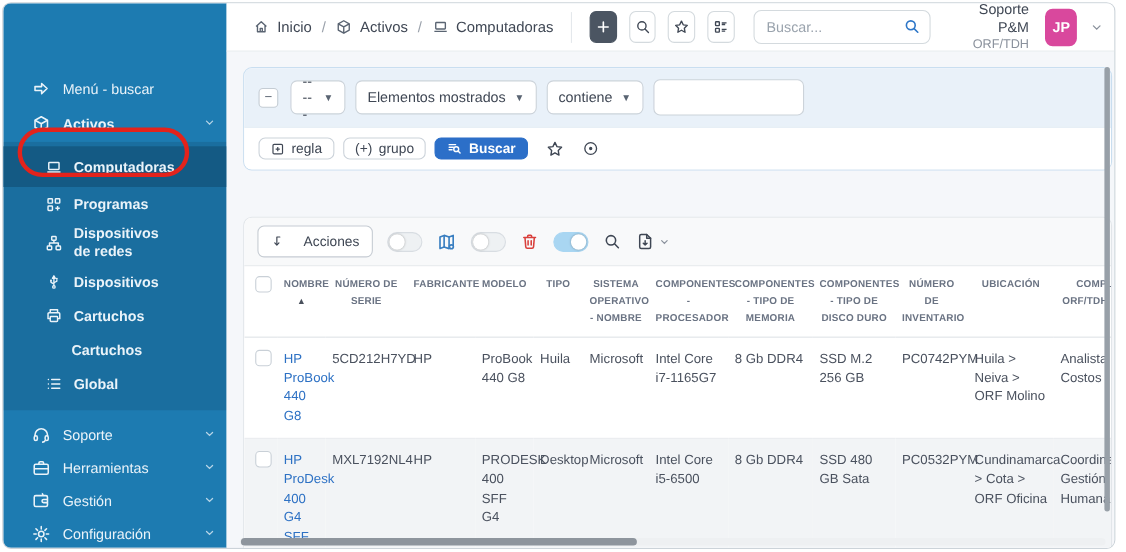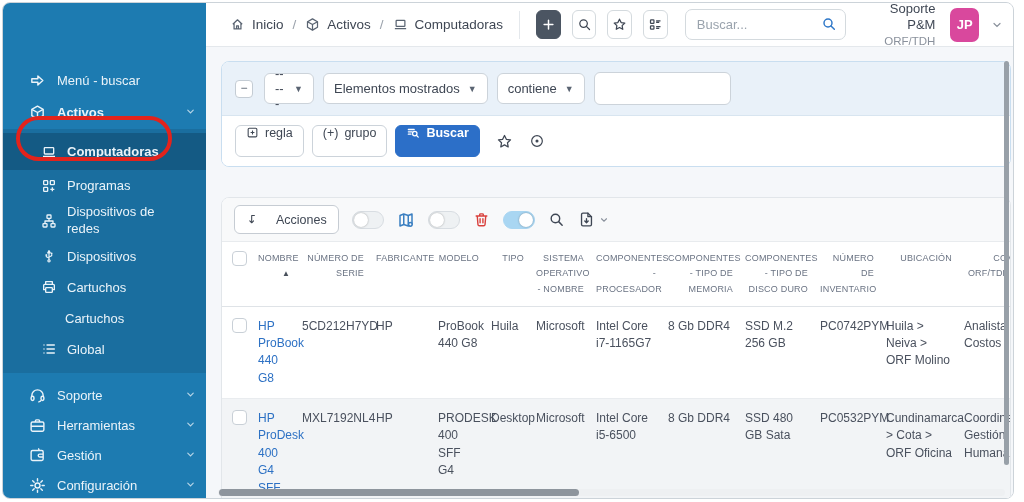--- a/index.html
+++ b/index.html
@@ -7,21 +7,21 @@
   .window { position:relative; width:1024px; height:502px; background:#fff; overflow:hidden; }
   .frame { position:absolute; left:2px; top:2px; width:1012px; height:497px; border:1px solid #ccd3d9; border-radius:8px; overflow:hidden; background:#f5f7fa; }
 
   
   .sidebar { position:absolute; left:0; top:0; width:203px; height:100%; background:#1d7bb1; color:#eaf3f9; }
   .side-item { display:flex; align-items:center; gap:11px; padding:0 10px 0 26px; height:30px; font-size:13px; font-weight:500; cursor:pointer; }
   .side-item .chev { margin-left:auto; opacity:.75; }
   .side-top { margin-top:62px; }
   .side-section-head { height:34px; font-weight:600; }
   .submenu { background:rgba(0,0,0,.10); padding:4px 0 8px 0; }
-  .sub-item { display:flex; align-items:center; gap:10px; padding:0 10px 0 38px; min-height:31px; font-size:13px; font-weight:400; cursor:pointer; }
+  .sub-item { display:flex; align-items:center; gap:10px; padding:0 10px 0 38px; min-height:31px; font-size:13px; font-weight:700; cursor:pointer; }
   .sub-item.active { background:#145a84; font-weight:700; height:37px; }
   .sub-item.twolines { padding-top:3px; padding-bottom:3px; line-height:1.3; }
   .sub-item.noicon { padding-left:62px; }
   .ic { flex:0 0 auto; display:inline-flex; }
   .ic svg { display:block; }
   .red-oval { position:absolute; left:13px; top:113px; width:156px; height:45px; border:4px solid #e3231c; border-radius:26px; pointer-events:none; z-index:30; }
 
   
   .topbar { position:absolute; left:203px; top:0; right:0; height:44px; background:#fff; border-bottom:1px solid #e4e8ec; display:flex; align-items:center; padding:0 10px 0 24px; gap:6px; }
   .crumb { display:flex; align-items:center; gap:7px; color:#3f4754; font-size:13.5px; }
@@ -44,41 +44,41 @@
   
   .content { position:absolute; left:203px; top:44px; right:0; bottom:0; background:#f5f7fa; }
 
   .filter-card { position:absolute; left:15px; top:14px; width:790px; border:1px solid #c9def0; border-radius:8px; overflow:hidden; background:#fff; }
   .filter-blue { background:#e9f1f9; padding:10px 13px; display:flex; align-items:center; gap:9px; }
   .collapse-btn { width:18px; height:18px; border:1px solid #c4ccd4; border-radius:4px; background:#fff; color:#5a6472; font-size:12px; line-height:15px; text-align:center; cursor:pointer; margin-right:2px; }
   .dd { height:31px; background:#fff; border:1px solid #ccd3da; border-radius:6px; display:flex; align-items:center; gap:8px; padding:0 10px; font-size:13px; color:#3f4754; cursor:pointer; }
   .dd .caret { font-size:9px; color:#5a6472; }
   .filter-input { width:137px; height:33px; border:1px solid #ccd3da; border-radius:6px; background:#fff; padding:0 8px; font-size:13px; font-family:inherit; color:#3f4754; }
   .filter-white { background:#fff; border-top:1px solid #d8e5f0; padding:9px 13px; display:flex; align-items:center; gap:8px; }
-  .f-btn { height:32px; background:#fff; border:1px solid #ccd3da; border-radius:6px; display:flex; align-items:flex-start; gap:6px; padding:0 10px; font-size:12.5px; color:#3f4754; cursor:pointer; }
+  .f-btn { height:20px; background:#fff; border:1px solid #ccd3da; border-radius:6px; display:flex; align-items:center; gap:6px; padding:0 10px; font-size:12.5px; color:#3f4754; cursor:pointer; }
   .f-btn.primary { background:#2c6fc8; border-color:#2c6fc8; color:#fff; font-weight:600; }
   .f-icon-btn { color:#3f4754; margin-left:8px; cursor:pointer; display:inline-flex; }
 
   .table-card { position:absolute; left:15px; top:150px; width:790px; border:1px solid #e2e6ea; border-radius:8px; background:#fff; overflow:hidden; }
   .tc-toolbar { background:#f8f9fa; border-bottom:1px solid #e8ebee; padding:7px 12px; display:flex; align-items:center; gap:13px; }
   .actions-btn { height:29px; background:#fff; border:1px solid #c6ccd3; border-radius:6px; display:flex; align-items:center; gap:17px; padding:0 11px; font-size:12.5px; color:#3f4754; cursor:pointer; }
   .toggle { width:32px; height:18px; border-radius:9px; background:#eef1f3; border:1px solid #d8dde2; position:relative; cursor:pointer; }
   .toggle .knob { position:absolute; top:1px; left:1px; width:14px; height:14px; border-radius:50%; background:#fff; box-shadow:0 0 2px rgba(0,0,0,.35); }
   .toggle.on { background:#a9d6f2; border-color:#a9d6f2; }
   .toggle.on .knob { left:auto; right:1px; }
   .tool-ic { display:inline-flex; cursor:pointer; }
   .tool-ic.blue { color:#3a7fc1; }
   .tool-ic.red { color:#d9403c; }
   .tool-ic.gray { color:#3f4754; }
   .export-wrap { display:flex; align-items:center; gap:4px; color:#3f4754; cursor:pointer; }
   .export-wrap .chev { color:#8a919c; }
 
   .tbl-wrap { overflow:hidden; }
   table { border-collapse:collapse; table-layout:fixed; width:830px; }
-  th { text-align:right; vertical-align:top; padding:9px 6px 6px 6px; font-size:9px; font-weight:400; color:#6a7383; letter-spacing:.2px; line-height:1.7; text-transform:uppercase; }
+  th { text-align:center; vertical-align:top; padding:9px 6px 6px 6px; font-size:9px; font-weight:700; color:#6a7383; letter-spacing:.2px; line-height:1.7; text-transform:uppercase; }
   th.cb-col, td.cb-col { padding-left:10px; }
   thead tr { border-bottom:1px solid #dfe3e7; }
   .hdr-row { height:64px; }
   .sort-car { font-size:8px; color:#49505c; display:block; margin-top:1px; }
   td { vertical-align:top; padding:11px 6px; font-size:12px; color:#4a515e; line-height:1.45; }
   tbody tr { border-top:1px solid #e9ecef; }
   tbody tr.odd { background:#fff; }
   tbody tr.even { background:#f2f4f6; }
   tr.r1 { height:67px; } tr.r2 { height:69px; }
   .cell-link { color:#2d71c4; font-weight:500; cursor:pointer; }

